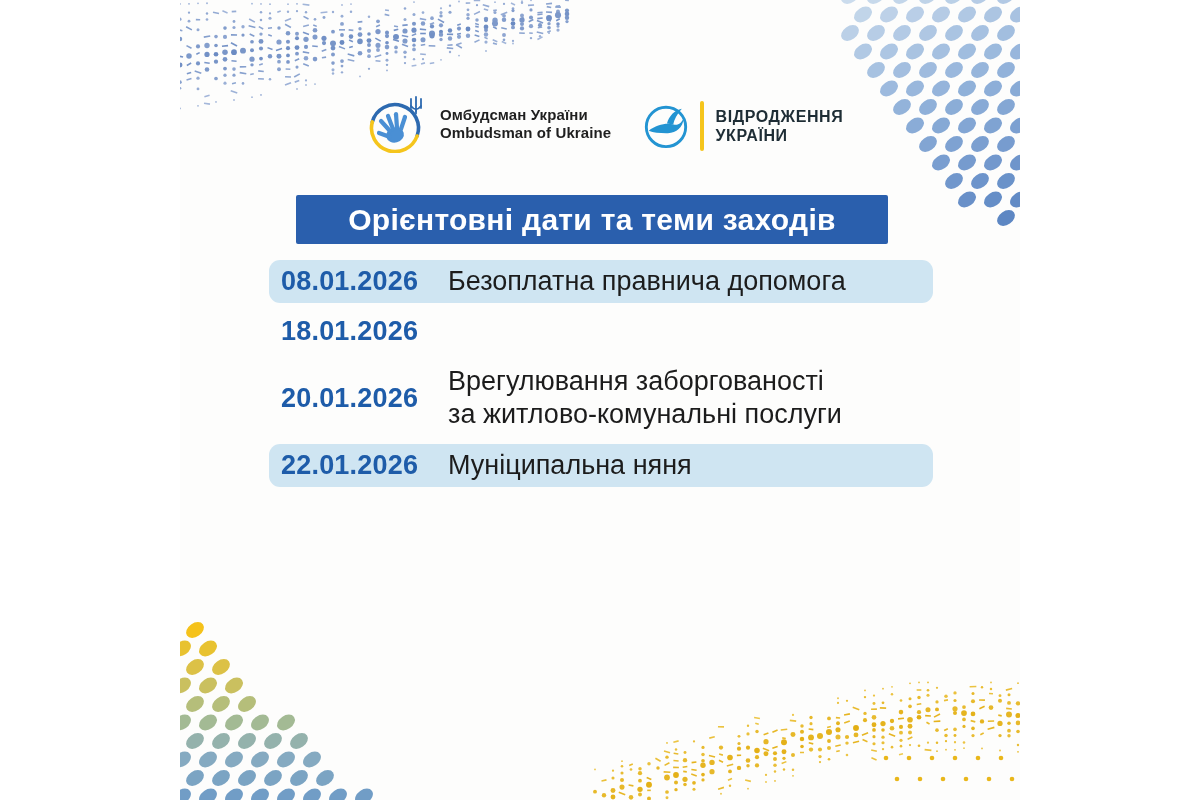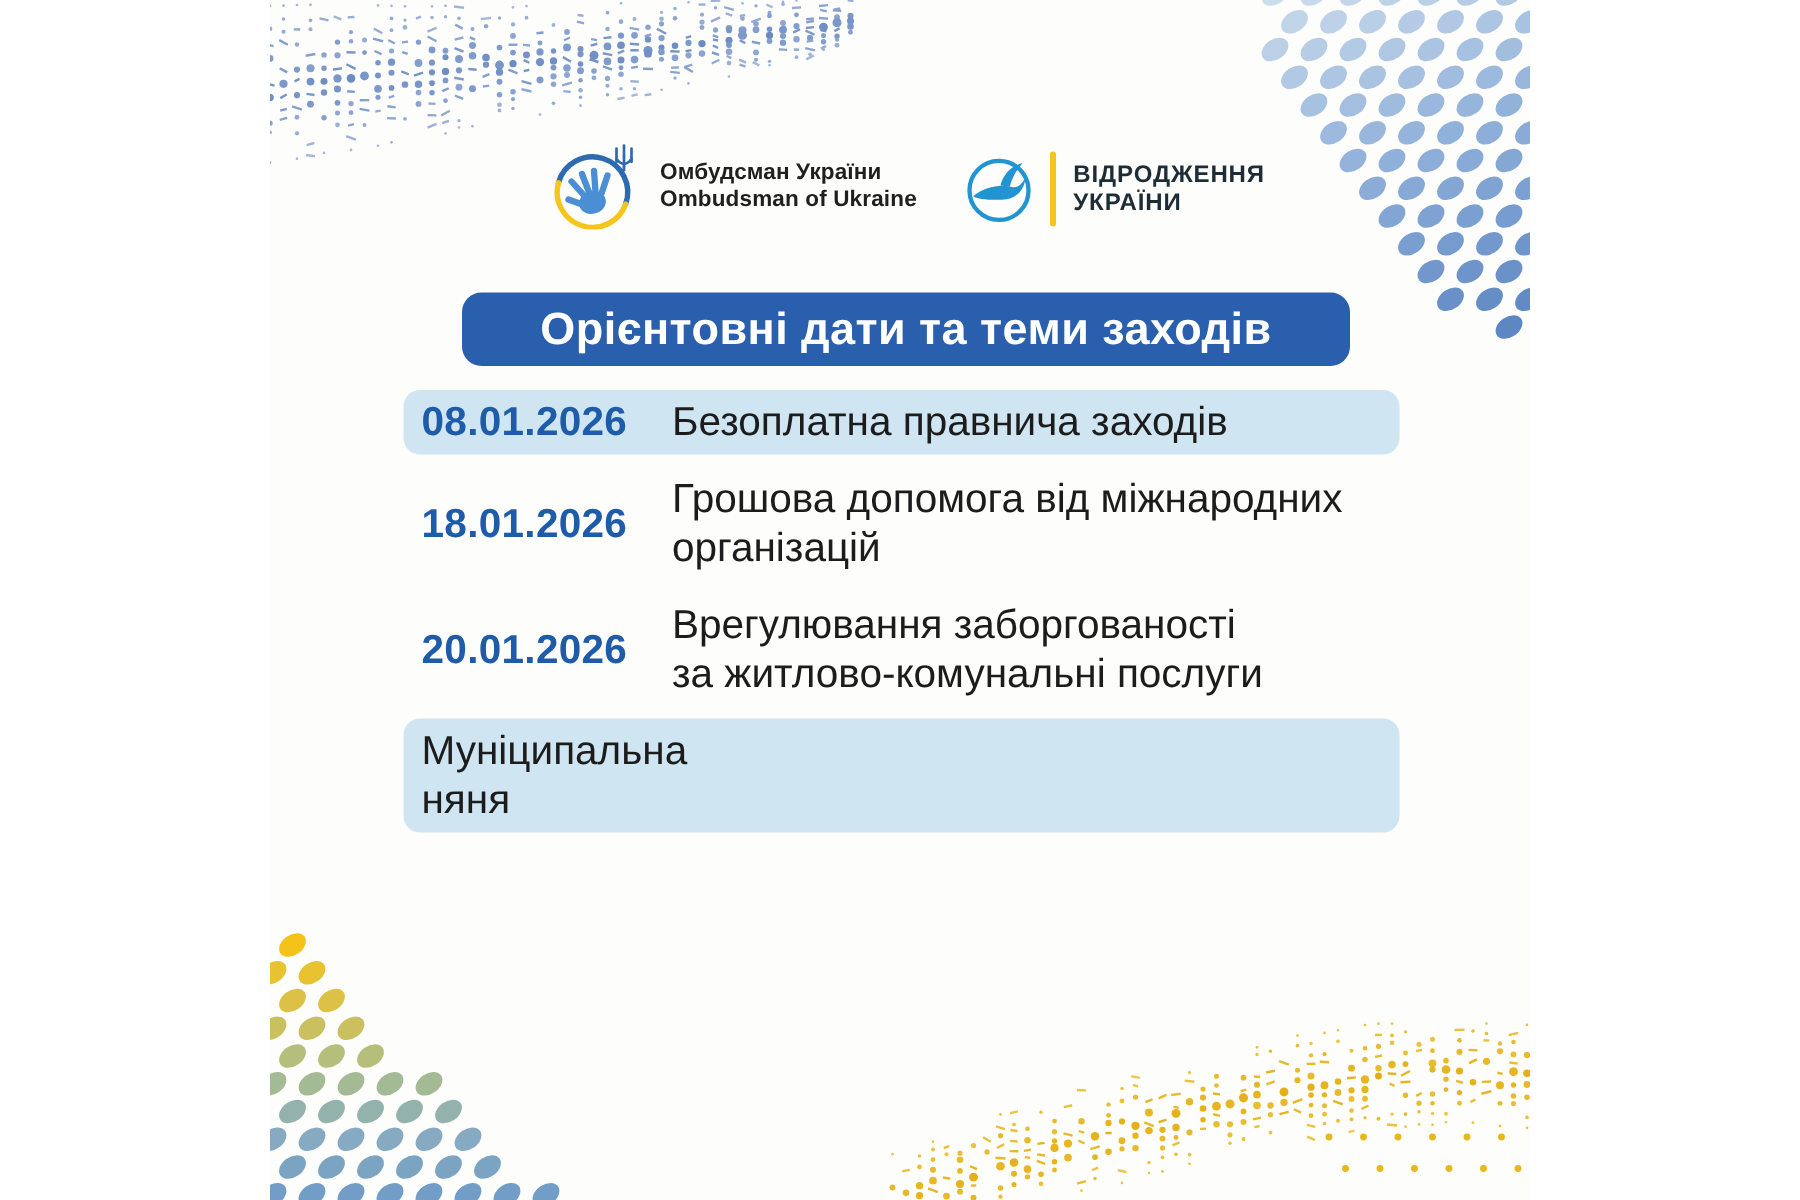--- a/index.html
+++ b/index.html
@@ -12,21 +12,21 @@
   
   .omb-logo{left:188px;top:95px;display:flex;align-items:center;gap:8px;}
   .omb-mark{width:64px;height:58px;display:block;}
   .omb-text{font-size:15px;line-height:18px;font-weight:bold;color:#1f1f1f;letter-spacing:0.1px;}
   .vid-logo{left:462px;top:101px;display:flex;align-items:center;}
   .vid-mark{width:48px;height:50px;display:block;}
   .vid-bar{width:3.5px;height:50px;border-radius:2px;background:var(--accent-yellow,#f5c51c);margin:0 12px 0 10px;}
   .vid-text{font-size:16px;line-height:19.5px;font-weight:bold;letter-spacing:0.6px;color:#1e2d35;}
 
   
-  .title-banner{left:128px;top:195px;width:592px;height:49px;border-radius:13px;
+  .title-banner{left:116px;top:195px;width:592px;height:49px;border-radius:2px;
     background:var(--title-bg,#2a5fad);color:#ffffff;font-weight:bold;font-size:30px;letter-spacing:0.3px;
     display:flex;align-items:center;justify-content:center;}
 
   
   .events{left:89px;top:260px;width:664px;display:flex;flex-direction:column;gap:8px;}
   .event-row{display:grid;grid-template-columns:167px 1fr;align-items:center;
     padding:5px 10px 5px 12px;border-radius:11px;}
   .event-row.highlight{background:var(--row-highlight-bg,#cfe5f2);}
   .event-date{font-weight:bold;font-size:27px;color:var(--date-text,#1e5ca9);letter-spacing:0.2px;}
   .event-topic{font-size:27px;line-height:33px;color:var(--topic-text,#1c1c1c);white-space:pre-line;}
@@ -889,31 +889,30 @@
         <div>УКРАЇНИ</div>
       </div>
     </div>
 
     <div class="layer title-banner">Орієнтовні дати та теми заходів</div>
 
     <div class="layer events">
 
     <div class="event-row highlight">
         <div class="event-date">08.01.2026</div>
-        <div class="event-topic">Безоплатна правнича заходів</div>
+        <div class="event-topic">Безоплатна правнича допомога</div>
       </div>
         <div class="event-row">
         <div class="event-date">18.01.2026</div>
-        <div class="event-topic">Грошова допомога від міжнародних
-організацій</div>
       </div>
         <div class="event-row">
         <div class="event-date">20.01.2026</div>
         <div class="event-topic">Врегулювання заборгованості
 за житлово-комунальні послуги</div>
       </div>
         <div class="event-row highlight">
+        <div class="event-date">22.01.2026</div>
         <div class="event-topic">Муніципальна няня</div>
       </div>
       </div>
 
   </div>
 </div>
 
 </body></html>

